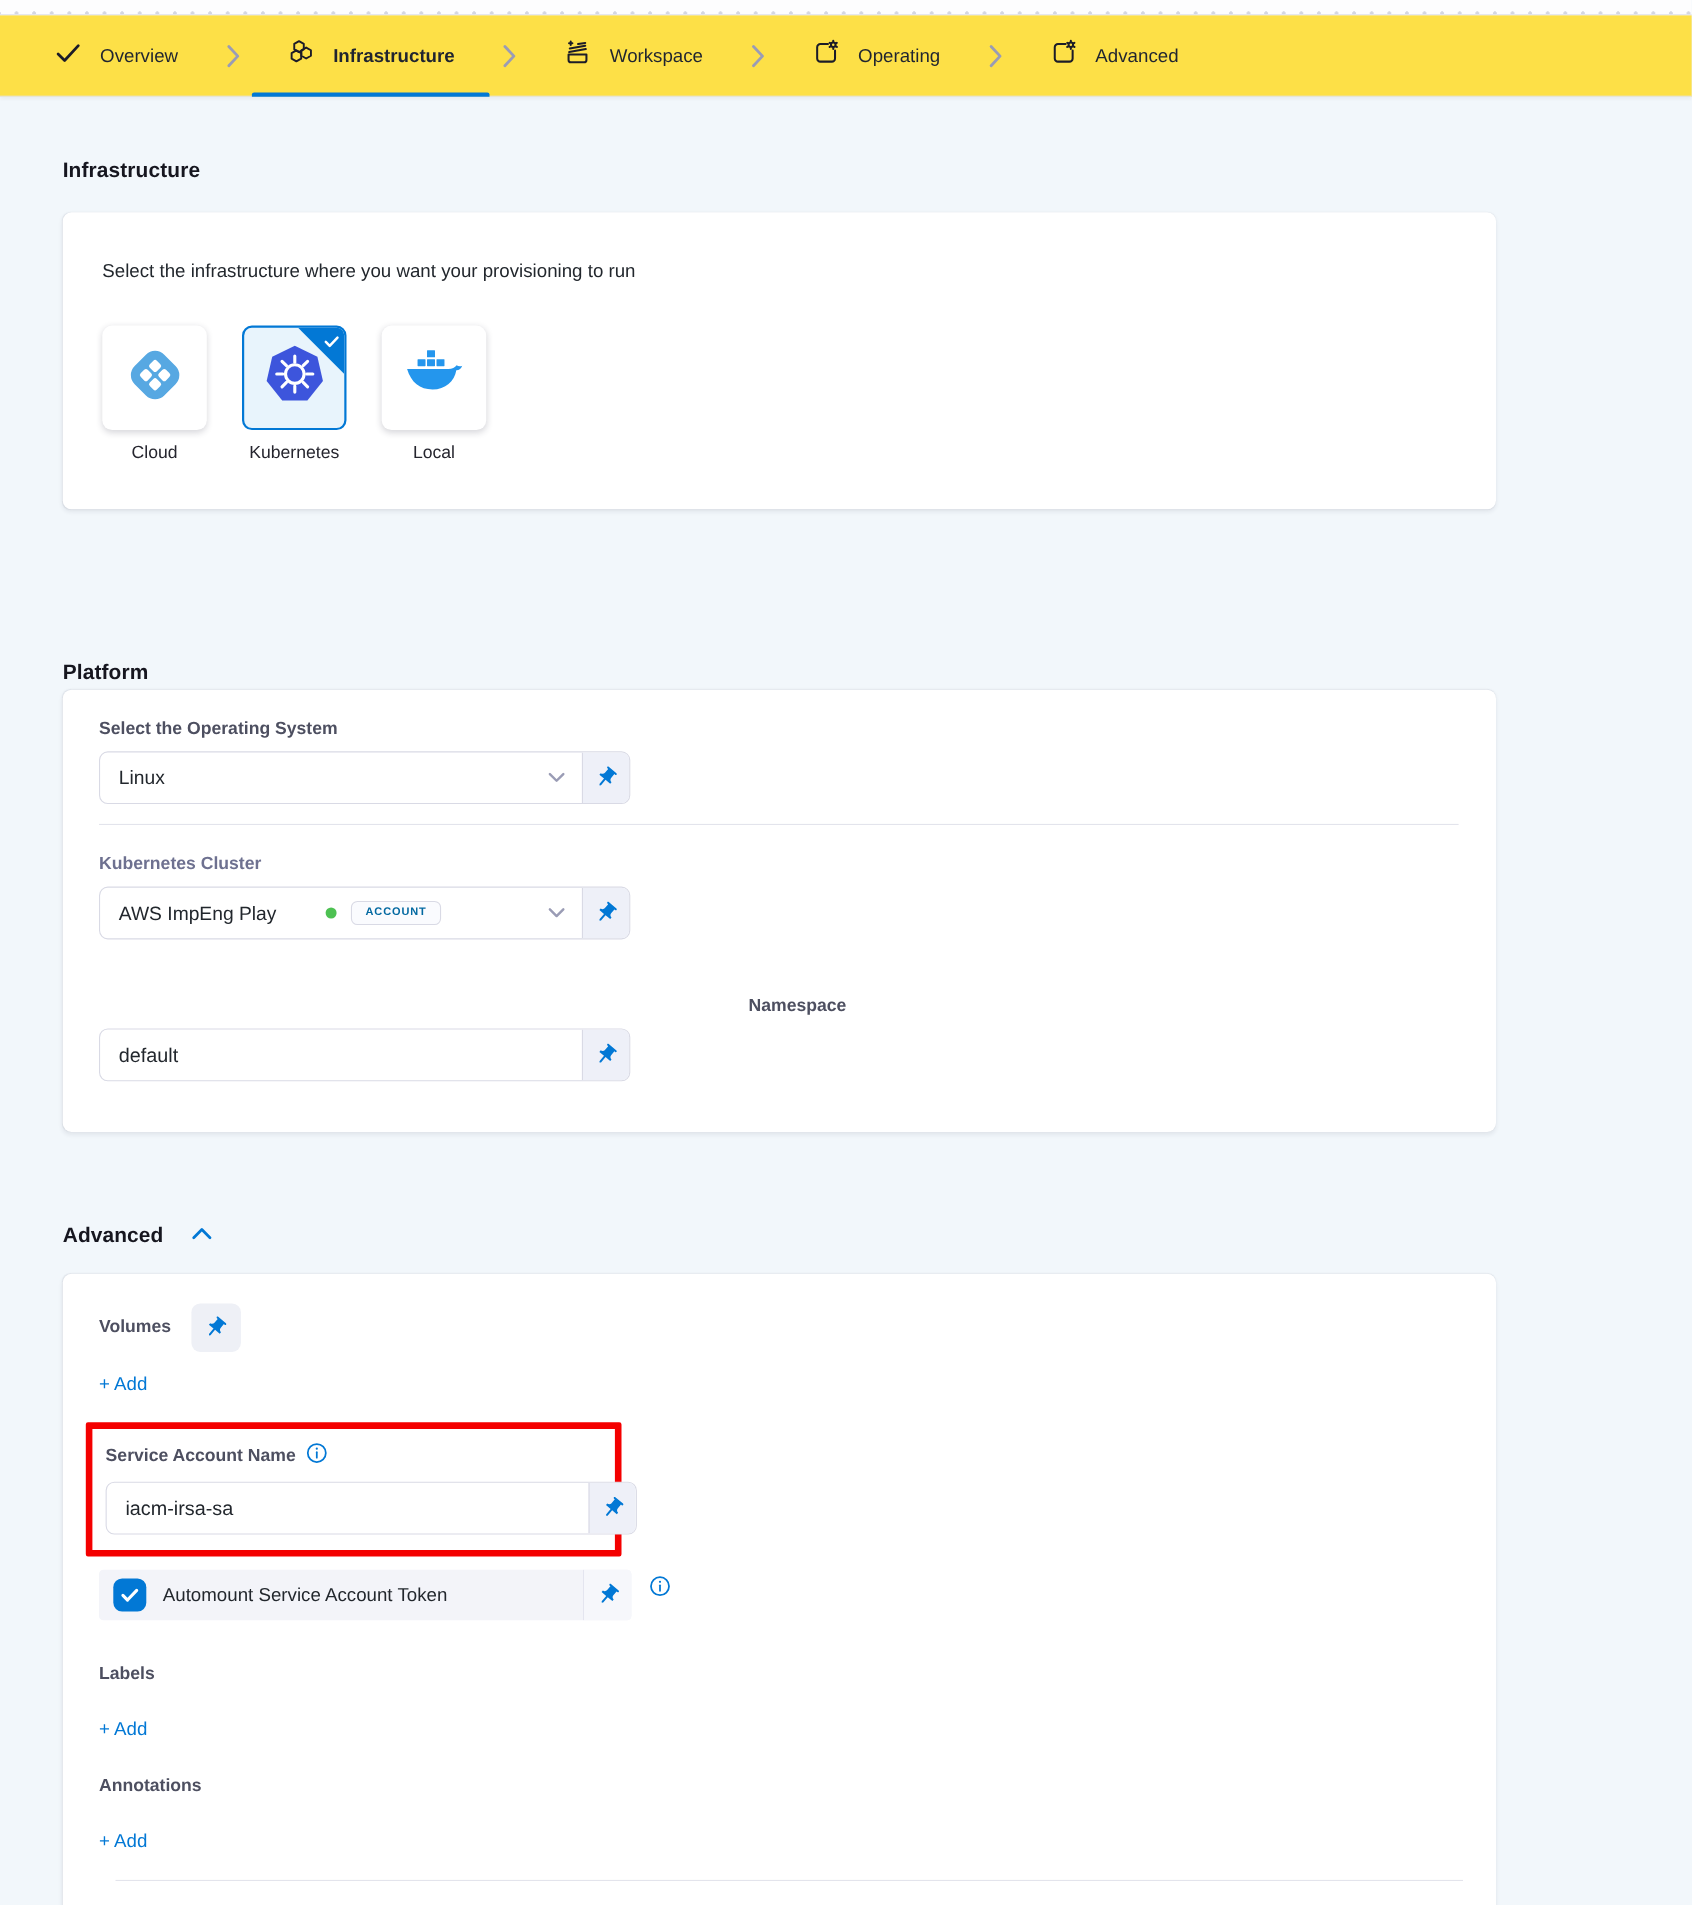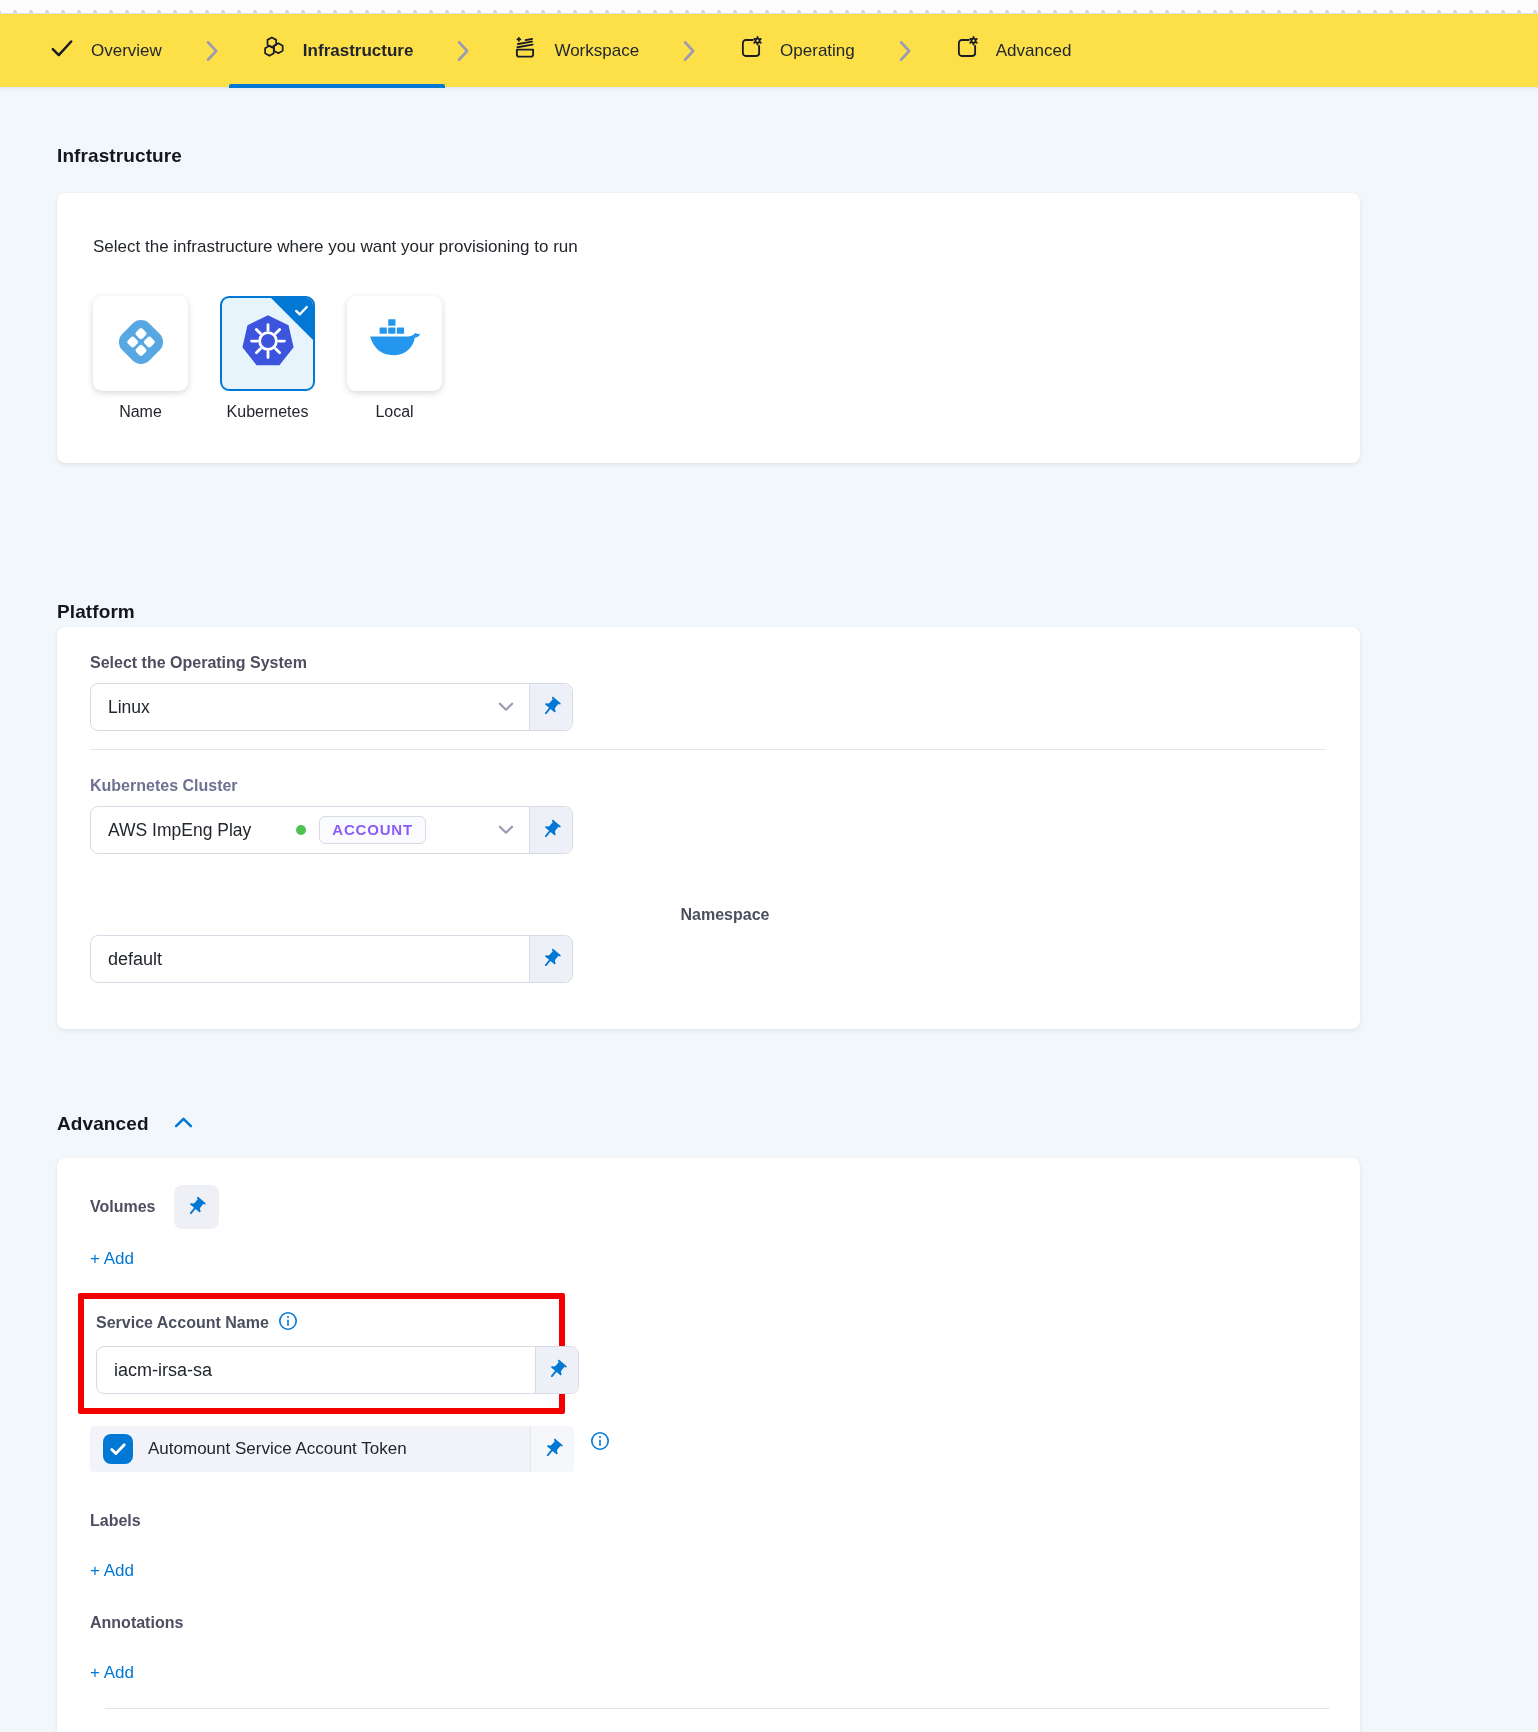--- a/index.html
+++ b/index.html
@@ -137,23 +137,23 @@
   .wide-divider { width: 1236px; height: 1px; background: #e3e4ec; margin-top: 18px; }
   .lbl-cluster { margin-top: 27px; }
   .lbl-namespace { margin-top: 52px; text-align: center; }
   .dot { width: 10px; height: 10px; border-radius: 50%; background: #4dc152; margin-left: 45px; flex: none; }
   .scope-badge {
     margin-left: 13px;
     border: 1px solid #d9dae5;
     background: #fafbfe;
     border-radius: 6px;
     padding: 4px 12px 5px 12px;
-    font-size: 15px; font-weight: 600;
+    font-size: 10px; font-weight: 600;
     letter-spacing: .8px;
-    color: #8b5cf6;
+    color: #0369a1;
     flex: none;
   }
   
   .h-adv-row { margin-top: 84px; display: flex; align-items: center; gap: 25px; }
   .card-advanced { margin-top: 23px; padding: 27px 0 0 33px; height: 620px; }
   .volumes-row { display: flex; align-items: center; gap: 18px; }
   .pin-btn {
     width: 45px; height: 44px;
     background: #eef0f6;
     border-radius: 8px;
@@ -303,21 +303,21 @@
               <g transform="rotate(45 32 32)">
                 <rect x="11" y="11" width="42" height="42" rx="13" fill="#57a8e2"></rect>
                 <rect x="20.5" y="20.5" width="10" height="10" rx="2.5" fill="#ffffff"></rect>
                 <rect x="33.5" y="20.5" width="10" height="10" rx="2.5" fill="#ffffff"></rect>
                 <rect x="20.5" y="33.5" width="10" height="10" rx="2.5" fill="#ffffff"></rect>
                 <rect x="33.5" y="33.5" width="10" height="10" rx="2.5" fill="#ffffff"></rect>
               </g>
             </svg>
           </span>
         </div>
-        <div class="tile-label">Name</div>
+        <div class="tile-label">Cloud</div>
       </div>
 
       <div class="tile-col">
         <div class="tile selected">
           <span>
             <svg width="60" height="60" viewBox="0 0 64 64">
               <polygon points="32,3.5 53.9,14.1 59.3,37.7 44.2,56.7 19.8,56.7 4.7,37.7 10.1,14.1" fill="#3d55dc"></polygon>
               <circle cx="32" cy="31" r="9" fill="none" stroke="#ffffff" stroke-width="3"></circle>
               <g stroke="#ffffff" stroke-width="3" stroke-linecap="round">
                 <path d="M32 13.5v6"></path>

